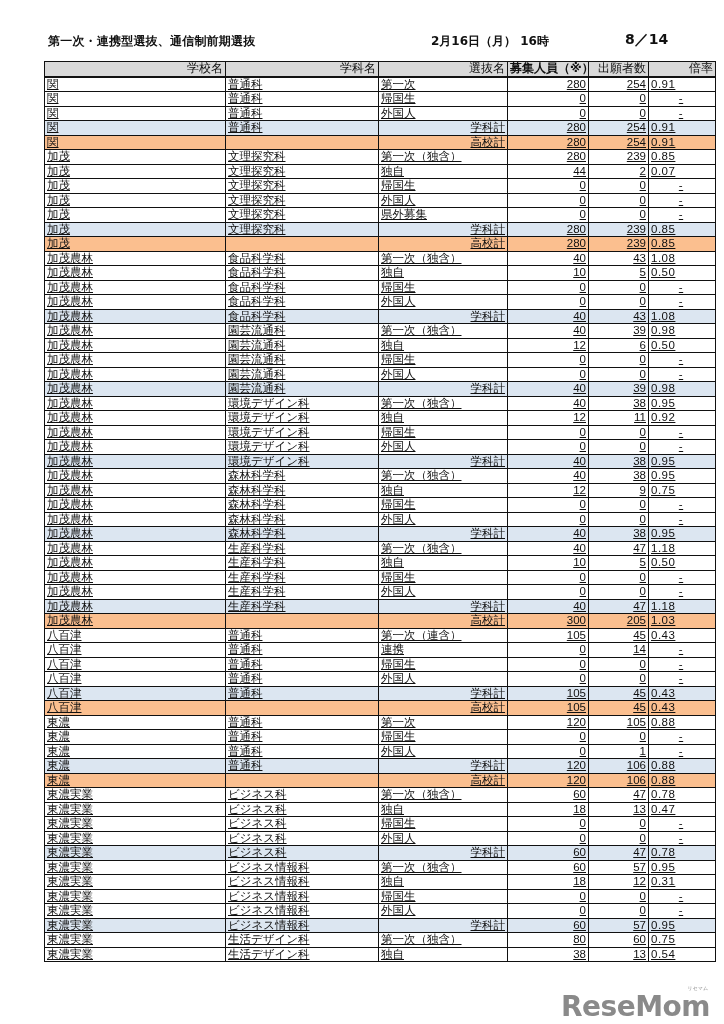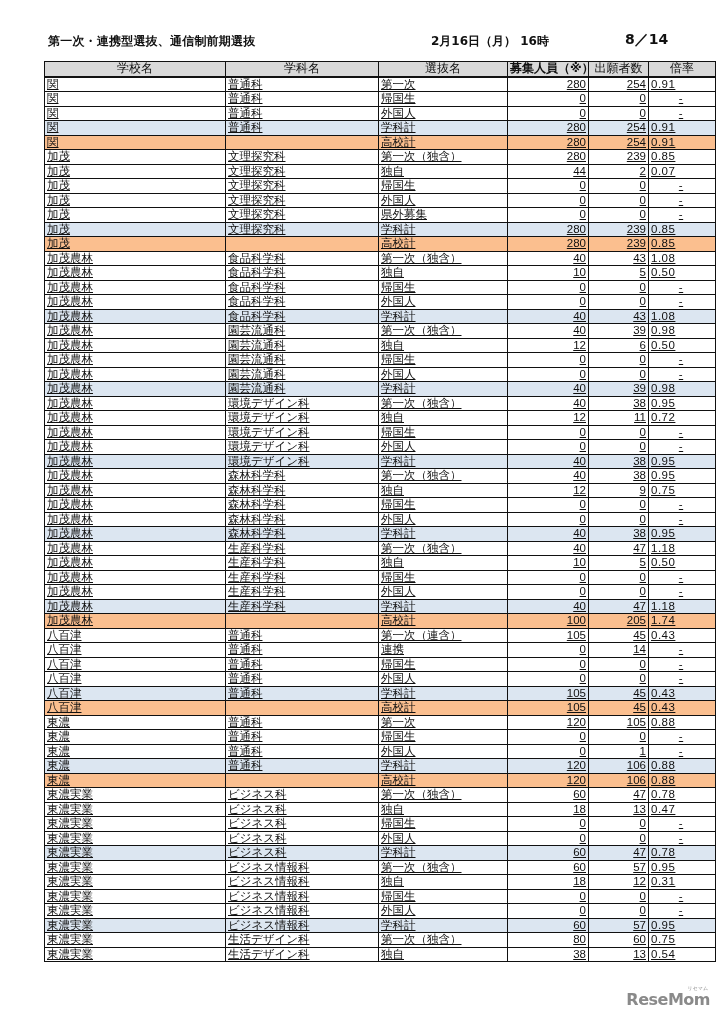--- a/index.html
+++ b/index.html
@@ -31,36 +31,36 @@
       height: 13.5px; line-height: 13px;
       padding: 0 2px;
       font-size: 11.5px;
       white-space: nowrap; overflow: hidden;
       font-weight: normal;
       text-decoration: underline;
       text-decoration-thickness: 1px;
       text-underline-offset: 1px;
     }
     table.results th {
-      background: #d9d9d9; text-align: center; font-size: 12px;
+      background: #d9d9d9; text-align: right; font-size: 12px;
       border-bottom: 2px solid #111;
       text-decoration: none;
     }
     table.results th.small { font-size: 12px; font-weight: bold; text-align: center; }
     td.num { text-align: right; padding-right: 4px; font-family: "Liberation Sans", sans-serif; text-decoration: none; }
     td.ratio { text-align: left; padding-left: 3px; font-family: "Liberation Sans", sans-serif; text-decoration: none; letter-spacing: 0.5px; }
     td.ratio.dash { text-align: center; padding-left: 0; }
-    td.sel-total { padding-right: 4px; text-decoration: none; }
+    td.sel-total { text-align: right; padding-right: 4px; text-decoration: none; }
     tr.dept-total td { background: #dce6f1; }
     tr.school-total td { background: #fbbf8f; }
     tr.dept-total td, tr.school-total td { border-top: 1.6px solid #111; }
     .logo {
       position: absolute; right: 14px; top: 990px;
       font-family: "DejaVu Sans", sans-serif; font-weight: bold;
-      font-size: 16px; color: #8a8a8a; letter-spacing: -0.5px;
+      font-size: 28px; color: #8a8a8a; letter-spacing: -0.5px;
     }
     .logo-ruby {
       position: absolute; right: 16px; top: 985px;
       font-size: 5px; color: #8a8a8a;
     }
   </style>
 </head>
 <body>
 
 <div class="page-title">第一次・連携型選抜、通信制前期選抜</div>
@@ -270,21 +270,21 @@
         <td class="num">40</td>
         <td class="num">38</td>
         <td class="ratio">0.95</td>
       </tr>
       <tr class="">
         <td>加茂農林</td>
         <td>環境デザイン科</td>
         <td>独自</td>
         <td class="num">12</td>
         <td class="num">11</td>
-        <td class="ratio">0.72</td>
+        <td class="ratio">0.92</td>
       </tr>
       <tr class="">
         <td>加茂農林</td>
         <td>環境デザイン科</td>
         <td>帰国生</td>
         <td class="num">0</td>
         <td class="num">0</td>
         <td class="ratio dash">-</td>
       </tr>
       <tr class="">
@@ -380,23 +380,23 @@
         <td>生産科学科</td>
         <td class="sel-total">学科計</td>
         <td class="num">40</td>
         <td class="num">47</td>
         <td class="ratio">1.18</td>
       </tr>
       <tr class="school-total">
         <td>加茂農林</td>
         <td></td>
         <td class="sel-total">高校計</td>
-        <td class="num">100</td>
+        <td class="num">300</td>
         <td class="num">205</td>
-        <td class="ratio">1.74</td>
+        <td class="ratio">1.03</td>
       </tr>
       <tr class="">
         <td>八百津</td>
         <td>普通科</td>
         <td>第一次（連含）</td>
         <td class="num">105</td>
         <td class="num">45</td>
         <td class="ratio">0.43</td>
       </tr>
       <tr class="">

